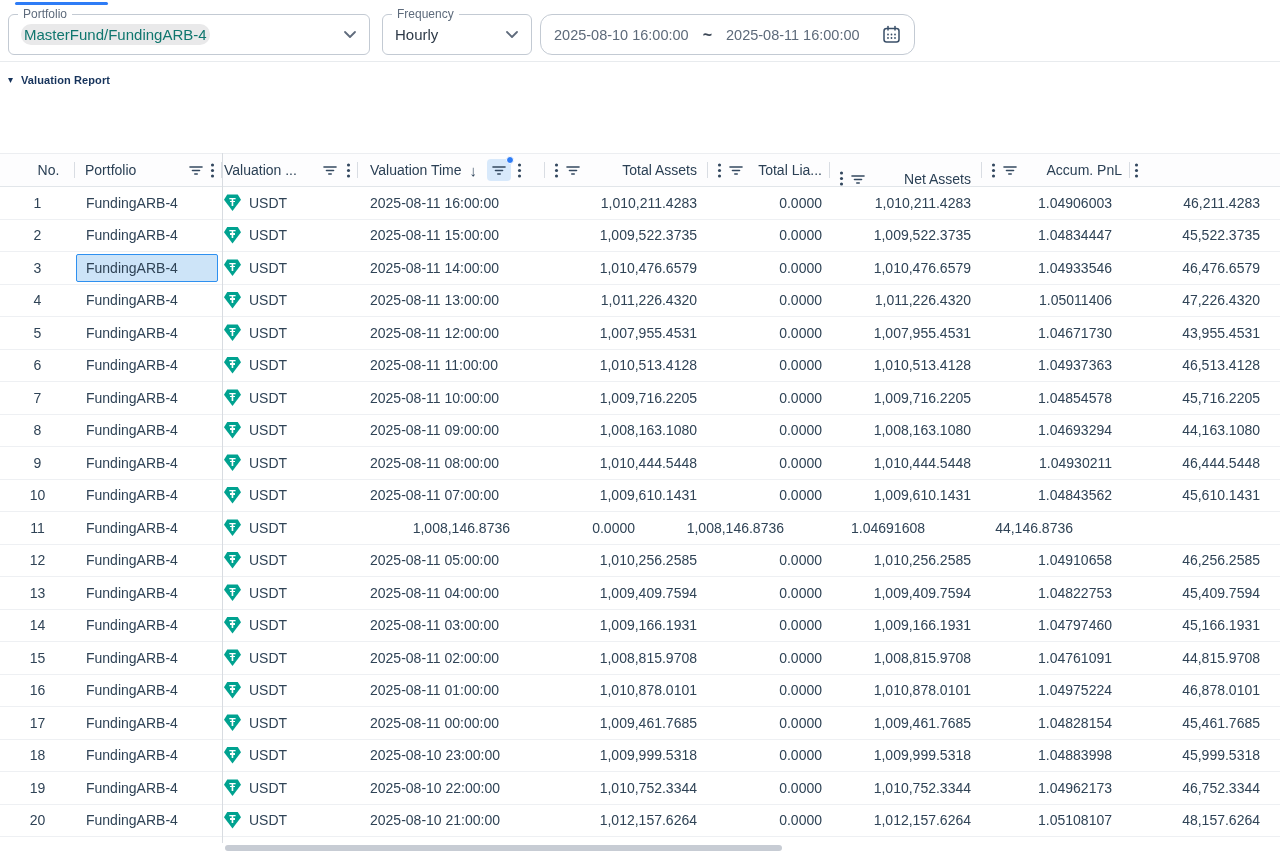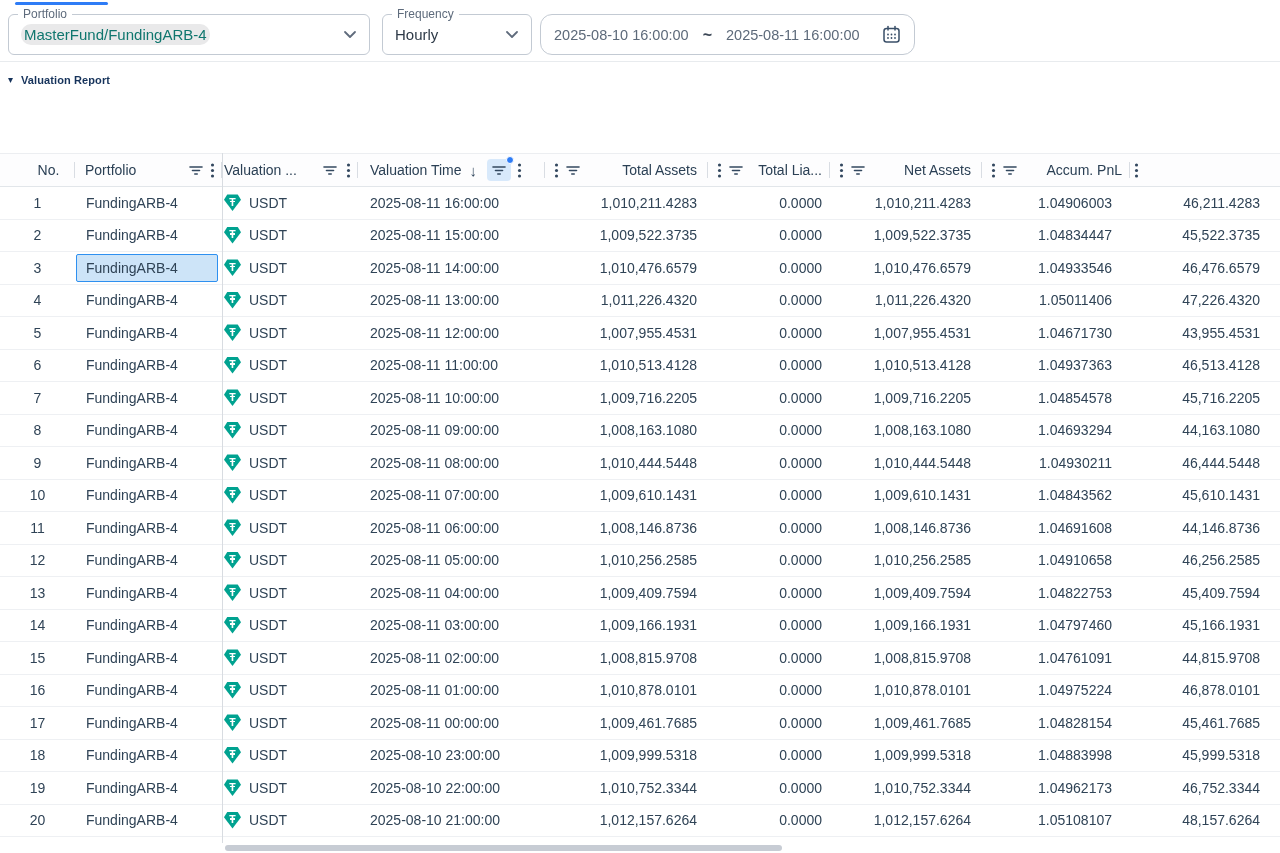--- a/index.html
+++ b/index.html
@@ -239,21 +239,21 @@
   <svg width="16" height="16" viewBox="0 0 16 16">
             <g stroke="#33485f" stroke-width="1.6" stroke-linecap="round">
               <line x1="2" y1="5" x2="14" y2="5"></line>
               <line x1="4.5" y1="8.5" x2="11.5" y2="8.5"></line>
               <line x1="6.8" y1="12" x2="9.2" y2="12"></line>
             </g>
           </svg>
 </span>
       <span class="lbl-right">Total Lia...</span>
     </div>
-    <div class="th c-num c-na" style="padding-left:9px;">
+    <div class="th c-num c-na" style="padding-left:9px;align-items:flex-end;">
       <span class="icon-btn ic-menu">
   <svg width="5" height="17" viewBox="0 0 5 17">
             <g fill="#33485f">
               <circle cx="2.5" cy="3" r="1.55"></circle>
               <circle cx="2.5" cy="8.5" r="1.55"></circle>
               <circle cx="2.5" cy="14" r="1.55"></circle>
             </g>
           </svg>
 </span>
       <span class="icon-btn ic-filter">
@@ -648,23 +648,20 @@
         </div>
     <div class="td c-portfolio">
       <span class="pbox">FundingARB-4</span>
     </div>
     <div class="td c-currency">
       <span class="usdt-icon">
             <span class="tg">T</span>
           </span>
       <span>USDT</span>
     </div>
-    <div class="td c-time">
-          <span>2025-08-11 06:00:00</span>
-        </div>
     <div class="td c-num c-ta">
           <span>1,008,146.8736</span>
         </div>
     <div class="td c-num c-tl">
           <span>0.0000</span>
         </div>
     <div class="td c-num c-na">
           <span>1,008,146.8736</span>
         </div>
     <div class="td c-num c-nav">

